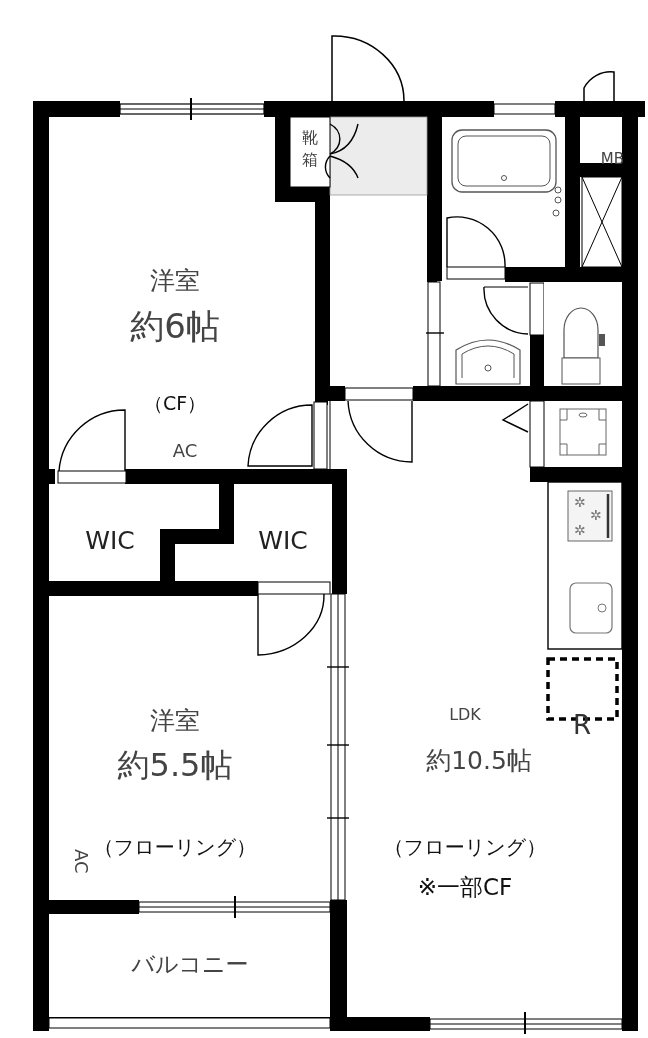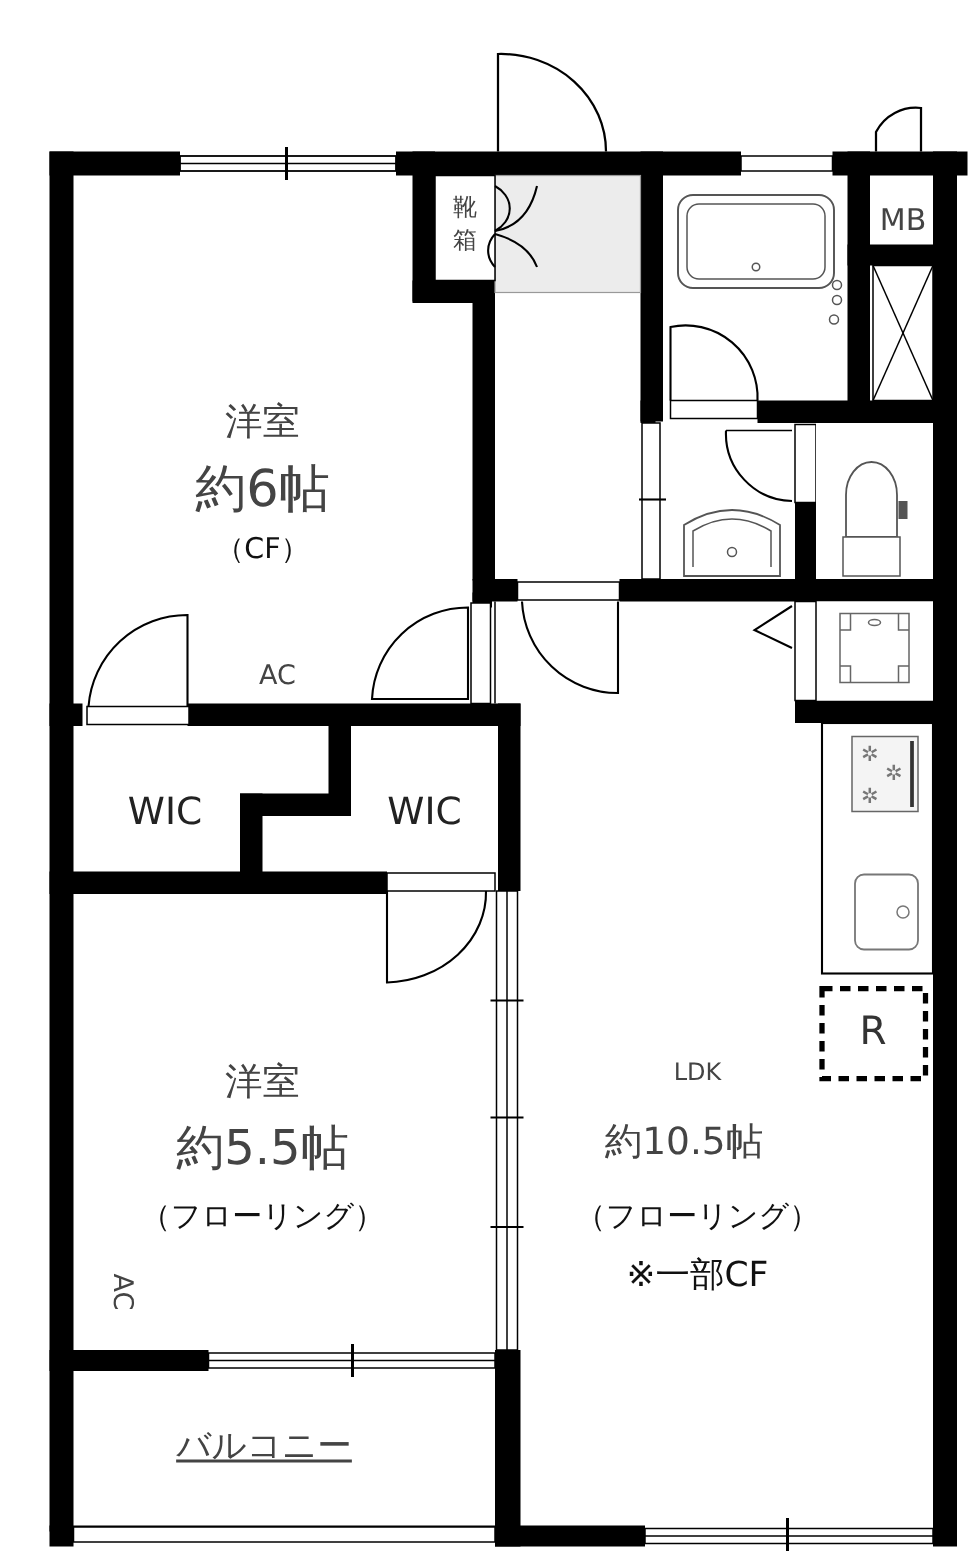--- a/index.html
+++ b/index.html
@@ -1,19 +1,19 @@
 <!DOCTYPE html>
 <html><head>
 <meta charset="utf-8">
 <style>
   html,body{margin:0;padding:0;background:#fff;}
   body{width:648px;height:1038px;position:relative;overflow:hidden;font-family:"DejaVu Sans","Liberation Sans",sans-serif;}
   .w{position:absolute;background:#000;}
   .lbl{position:absolute;color:#444;text-align:center;white-space:nowrap;line-height:1.25;}
-  .blk{color:#111;}
+  .blk{color:#111;margin-top:37px;}
   svg.ov{position:absolute;left:0;top:0;}
 </style>
 </head>
 <body>
 
 <div>
 
   <div class="w" style="left:33px;top:101px;width:87px;height:16px;"></div>
   <div class="w" style="left:264px;top:101px;width:230px;height:16px;"></div>
   <div class="w" style="left:555px;top:101px;width:90px;height:16px;"></div>
@@ -166,26 +166,26 @@
 <div class="lbl" style="left:120px;top:265px;width:110px;font-size:25px;">洋室</div>
 <div class="lbl" style="left:110px;top:305px;width:130px;font-size:34px;">約6帖</div>
 <div class="lbl blk" style="left:120px;top:355px;width:110px;font-size:19px;">（CF）</div>
 <div class="lbl" style="left:160px;top:440px;width:50px;font-size:18px;">AC</div>
 
 <div class="lbl" style="left:60px;top:525px;width:100px;font-size:25px;color:#222;">WIC</div>
 <div class="lbl" style="left:234px;top:525px;width:98px;font-size:25px;color:#222;">WIC</div>
 
 <div class="lbl" style="left:290px;top:128px;width:40px;font-size:16px;">靴</div>
 <div class="lbl" style="left:290px;top:150px;width:40px;font-size:16px;">箱</div>
-<div class="lbl" style="left:580px;top:134px;width:44px;font-size:20px;">MB</div>
+<div class="lbl" style="left:580px;top:150px;width:44px;font-size:15px;text-align:right;">MB</div>
 <div class="lbl blk" style="left:552px;top:672px;width:60px;font-size:26px;color:#333;">R</div>
 
 <div class="lbl" style="left:120px;top:705px;width:110px;font-size:25px;">洋室</div>
 <div class="lbl" style="left:95px;top:745px;width:160px;font-size:32px;">約5.5帖</div>
 <div class="lbl blk" style="left:75px;top:798px;width:200px;font-size:20px;">（フローリング）</div>
 <div class="lbl" style="left:56px;top:850px;width:50px;font-size:18px;transform:rotate(90deg);">AC</div>
 
 <div class="lbl" style="left:410px;top:705px;width:110px;font-size:16px;">LDK</div>
-<div class="lbl" style="left:376px;top:745px;width:160px;font-size:25px;">約10.5帖</div>
+<div class="lbl" style="left:399px;top:745px;width:160px;font-size:25px;">約10.5帖</div>
 <div class="lbl blk" style="left:365px;top:798px;width:200px;font-size:20px;">（フローリング）</div>
 <div class="lbl blk" style="left:390px;top:836px;width:150px;font-size:23px;">※一部CF</div>
 
-<div class="lbl" style="left:76px;top:950px;width:200px;font-size:23px;text-decoration:underline;">バルコニー</div>
+<div class="lbl" style="left:90px;top:950px;width:200px;font-size:23px;">バルコニー</div>
 
 </body></html>

